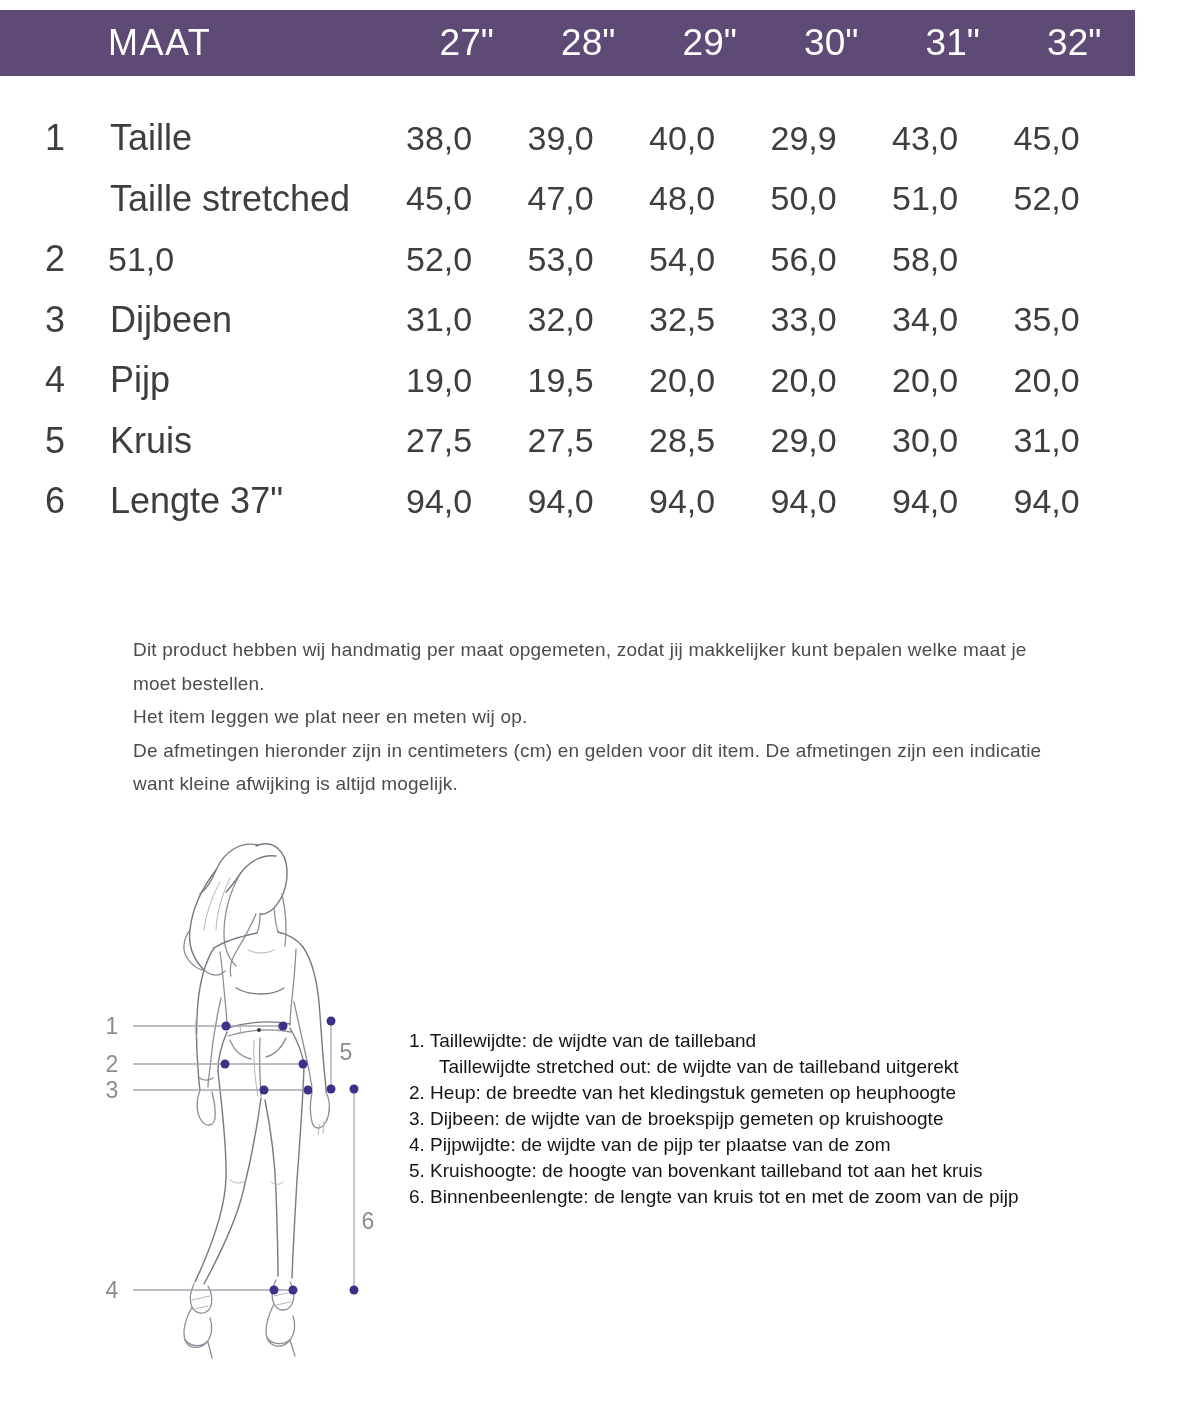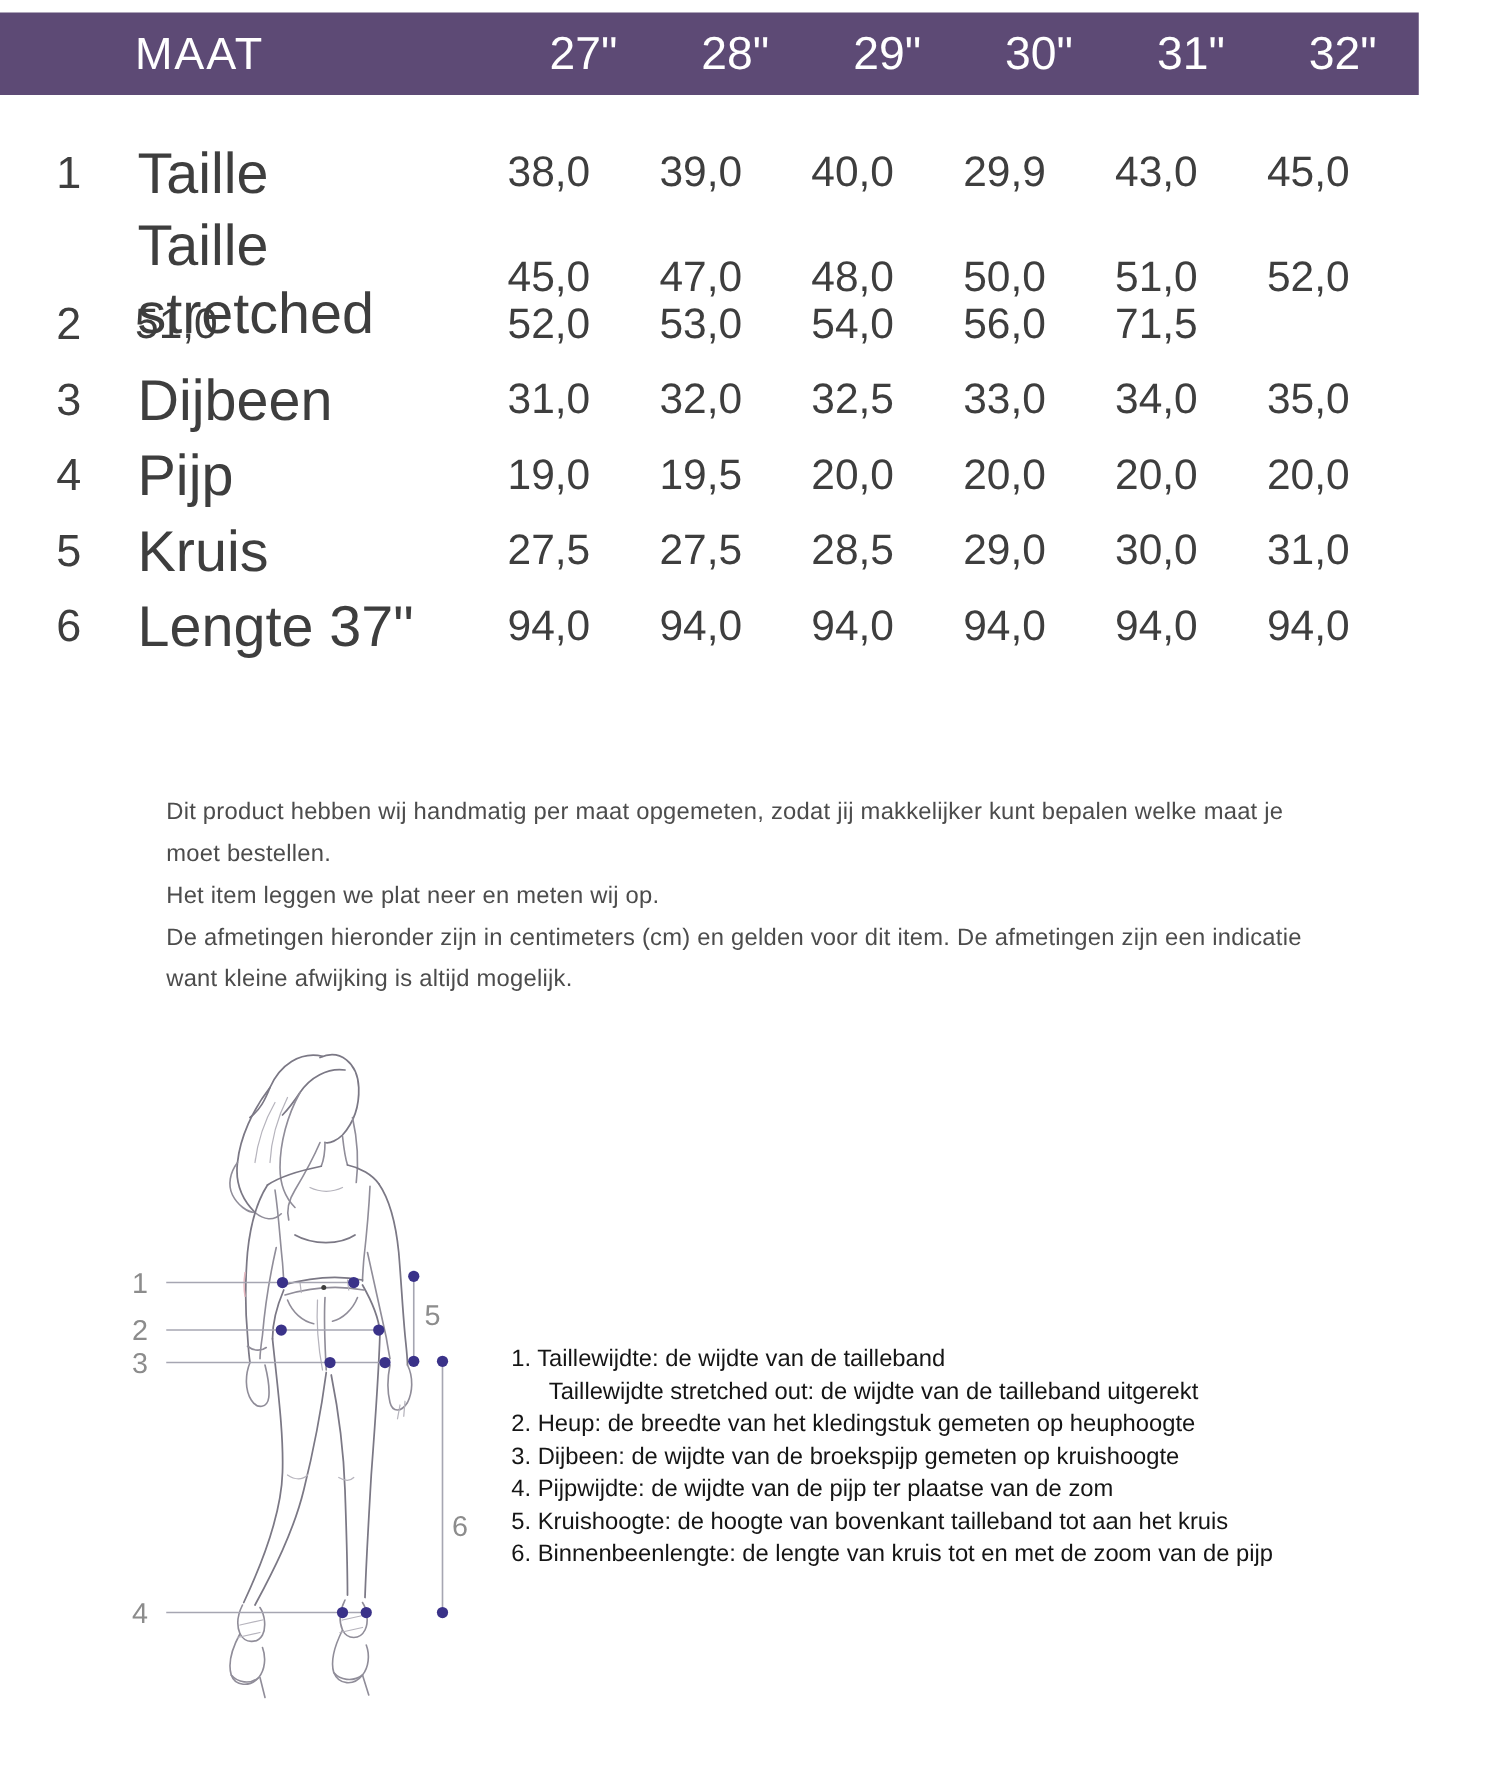--- a/index.html
+++ b/index.html
@@ -16,32 +16,32 @@
     position:absolute;left:0;top:10px;width:1135px;height:66px;
     background:#5d4a75;color:#ffffff;
   }
   .maat{font-size:36px;font-weight:300;letter-spacing:1.5px;}
   .size-cell{text-align:center;font-size:37px;font-weight:300;}
   .table-body{
     position:absolute;left:0;top:108px;width:1135px;color:#3e3e3e;
   }
   .table-row{height:60.5px;}
   .row-num{padding-left:45px;font-size:36px;font-weight:300;}
-  .row-label{font-size:46px;font-weight:300;padding-left:2px;}
+  .row-label{font-size:36px;font-weight:300;padding-left:2px;}
   .cell-value{font-size:34px;font-weight:300;}
   .description{
     position:absolute;left:105px;top:633px;width:930px;
     font-size:19px;line-height:33.5px;color:#4c4c4c;font-weight:300;
     letter-spacing:0.2px;
     margin-left:28px;
   }
   .description p{margin:0;}
   .figure-svg{position:absolute;left:90px;top:830px;}
   .legend{
-    position:absolute;left:409px;top:1075px;
+    position:absolute;left:409px;top:1028px;
     font-size:19px;line-height:26px;color:#151515;
   }
   .legend-item{white-space:nowrap;}
   .legend-item.indent{padding-left:30px;}
   
   .sk{fill:none;stroke:#908d99;stroke-width:1.3;stroke-linecap:round;stroke-linejoin:round;}
   .skd{fill:none;stroke:#7b7885;stroke-width:1.4;stroke-linecap:round;stroke-linejoin:round;}
   .skl{fill:none;stroke:#b6b4bd;stroke-width:1;stroke-linecap:round;}
   .pink{fill:none;stroke:#e6b8c0;stroke-width:1.2;stroke-linecap:round;}
   .mline{stroke:#a6a6b2;stroke-width:1.3;}
@@ -87,21 +87,21 @@
         <div class="cell-value">51,0</div>
         <div class="cell-value">52,0</div>
       </div>
       <div class="grid-row table-row">
         <div class="row-num">2</div>
         <div class="cell-value">51,0</div>
         <div class="cell-value">52,0</div>
         <div class="cell-value">53,0</div>
         <div class="cell-value">54,0</div>
         <div class="cell-value">56,0</div>
-        <div class="cell-value">71,5</div>
+        <div class="cell-value">58,0</div>
       </div>
       <div class="grid-row table-row">
         <div class="row-num">3</div>
         <div class="row-label">Dijbeen</div>
         <div class="cell-value">31,0</div>
         <div class="cell-value">32,0</div>
         <div class="cell-value">32,5</div>
         <div class="cell-value">33,0</div>
         <div class="cell-value">34,0</div>
         <div class="cell-value">35,0</div>

